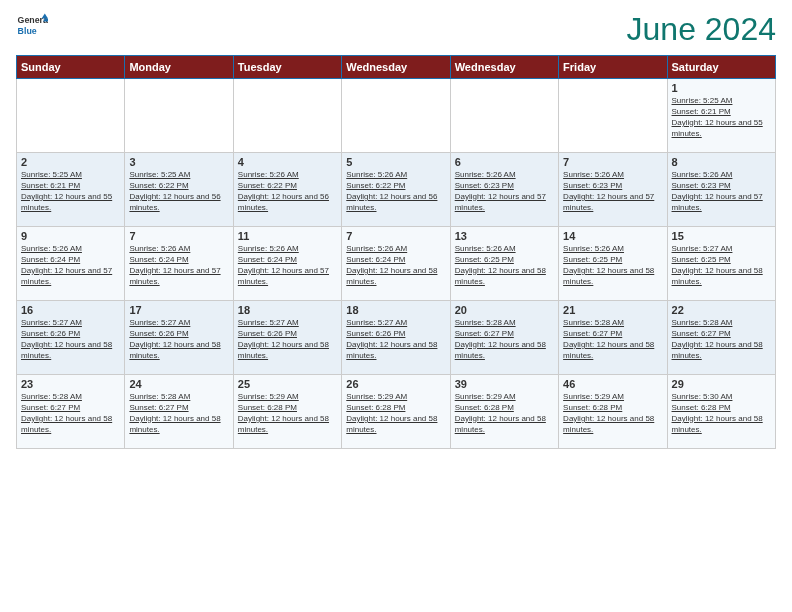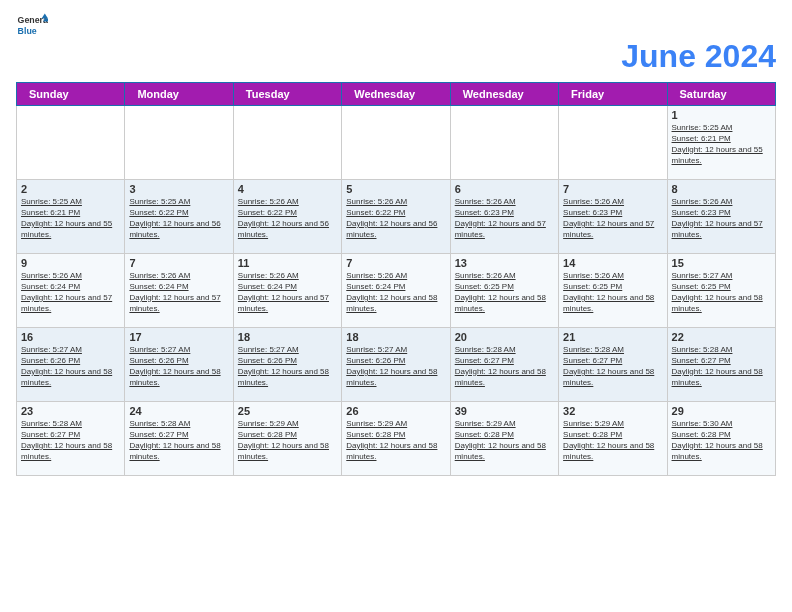--- a/index.html
+++ b/index.html
@@ -27,41 +27,40 @@
     }
     .logo-icon {
       width: 32px;
       height: 28px;
     }
     .title-section {
       text-align: right;
     }
     .month-title {
       font-size: 32px;
-      font-weight: bold;
-      color: #3b82f6;
+      font-weight: normal;
+      color: #0f766e;
       line-height: 1.1;
-      margin-top: 27px;
     }
     .subtitle {
       font-size: 14px;
       color: #333;
       margin-top: 2px;
     }
     table {
       width: 100%;
       border-collapse: collapse;
       table-layout: fixed;
     }
     thead th {
-      background-color: #a21caf;
+      background-color: #7f1d1d;
       color: #fff;
       font-size: 11px;
       font-weight: bold;
-      padding: 5px 12px;
+      padding: 5px 4px;
       text-align: left;
       border: 1px solid #1a6faf;
     }
     tbody td {
       border: 1px solid #ccc;
       vertical-align: top;
       padding: 3px 4px;
       font-size: 8.5px;
       color: #333;
       height: 74px;
@@ -298,21 +297,21 @@
 Sunset: 6:28 PM
 Daylight: 12 hours and 58 minutes.</div>
           </td>
           <td>
             <span class="day-number">39</span>
             <div class="day-info" style="white-space: pre-line;">Sunrise: 5:29 AM
 Sunset: 6:28 PM
 Daylight: 12 hours and 58 minutes.</div>
           </td>
           <td>
-            <span class="day-number">32</span>
+            <span class="day-number">46</span>
             <div class="day-info" style="white-space: pre-line;">Sunrise: 5:29 AM
 Sunset: 6:28 PM
 Daylight: 12 hours and 58 minutes.</div>
           </td>
           <td>
             <span class="day-number">29</span>
             <div class="day-info" style="white-space: pre-line;">Sunrise: 5:30 AM
 Sunset: 6:28 PM
 Daylight: 12 hours and 58 minutes.</div>
           </td>

